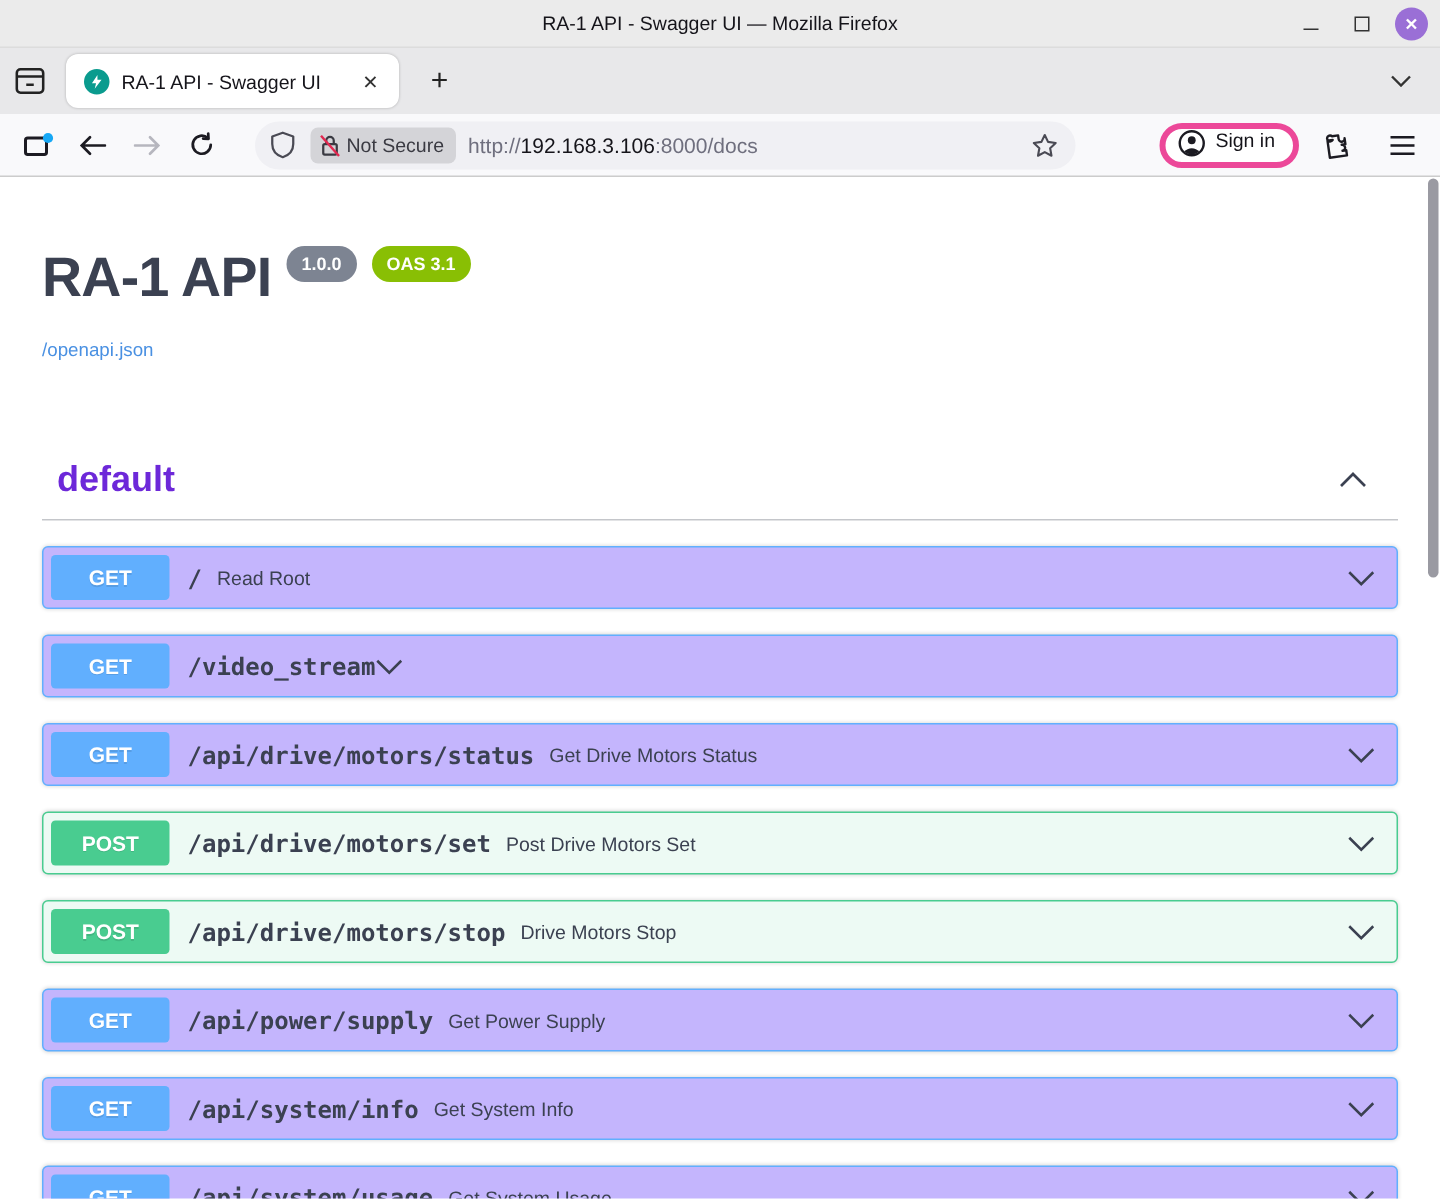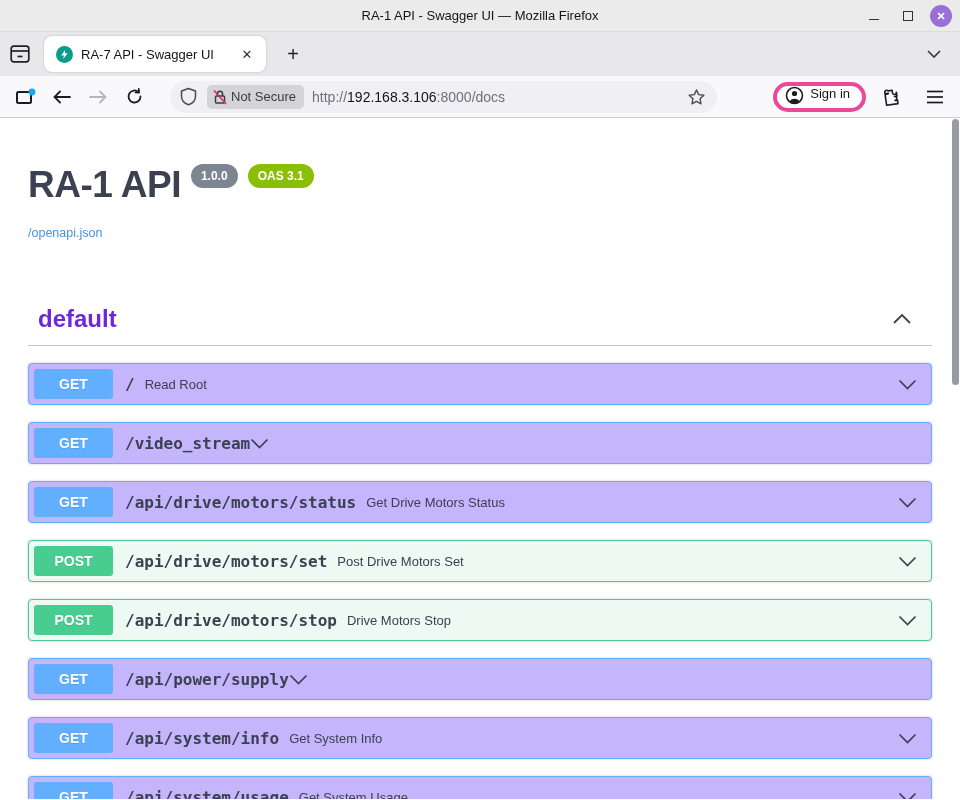--- a/index.html
+++ b/index.html
@@ -93,21 +93,21 @@
       <line x1="1.5" y1="6" x2="18.5" y2="6" stroke="#222" stroke-width="1.7"></line>
       <line x1="7.5" y1="11.5" x2="12.5" y2="11.5" stroke="#222" stroke-width="1.7"></line>
     </svg>
   </div>
   <div class="tab">
     <div class="favicon">
       <svg width="11" height="11" viewBox="0 0 24 24">
           <path d="M13 2 L5 14 L11 14 L9 22 L19 9 L13 9 Z" fill="#fff"></path>
         </svg>
     </div>
-    <span class="tab-title">RA-7 API - Swagger UI</span>
+    <span class="tab-title">RA-1 API - Swagger UI</span>
     <div class="tab-close">✕</div>
   </div>
   <div class="icon-btn newtab-btn">+</div>
   <div class="icon-btn alltabs-btn">
     <svg width="14" height="8" viewBox="0 0 14 8">
         <polyline points="1,1 7,7 13,1" fill="none" stroke="#333" stroke-width="1.6"></polyline>
       </svg>
   </div>
 </div>
 
@@ -233,20 +233,21 @@
     <span class="op-badge">POST</span>
     <span class="op-path">/api/drive/motors/stop</span>
     <span class="op-summary">Drive Motors Stop</span>
     <svg class="op-chevron" width="19" height="11" viewBox="0 0 19 11">
       <polyline points="1.5,1.5 9.5,9.5 17.5,1.5" fill="none" stroke="#3b4151" stroke-width="1.7"></polyline>
     </svg>
   </div>
         <div class="opblock m-get">
     <span class="op-badge">GET</span>
     <span class="op-path">/api/power/supply</span>
+    <span class="op-summary">Get Power Supply</span>
     <svg class="op-chevron" width="19" height="11" viewBox="0 0 19 11">
       <polyline points="1.5,1.5 9.5,9.5 17.5,1.5" fill="none" stroke="#3b4151" stroke-width="1.7"></polyline>
     </svg>
   </div>
         <div class="opblock m-get">
     <span class="op-badge">GET</span>
     <span class="op-path">/api/system/info</span>
     <span class="op-summary">Get System Info</span>
     <svg class="op-chevron" width="19" height="11" viewBox="0 0 19 11">
       <polyline points="1.5,1.5 9.5,9.5 17.5,1.5" fill="none" stroke="#3b4151" stroke-width="1.7"></polyline>

